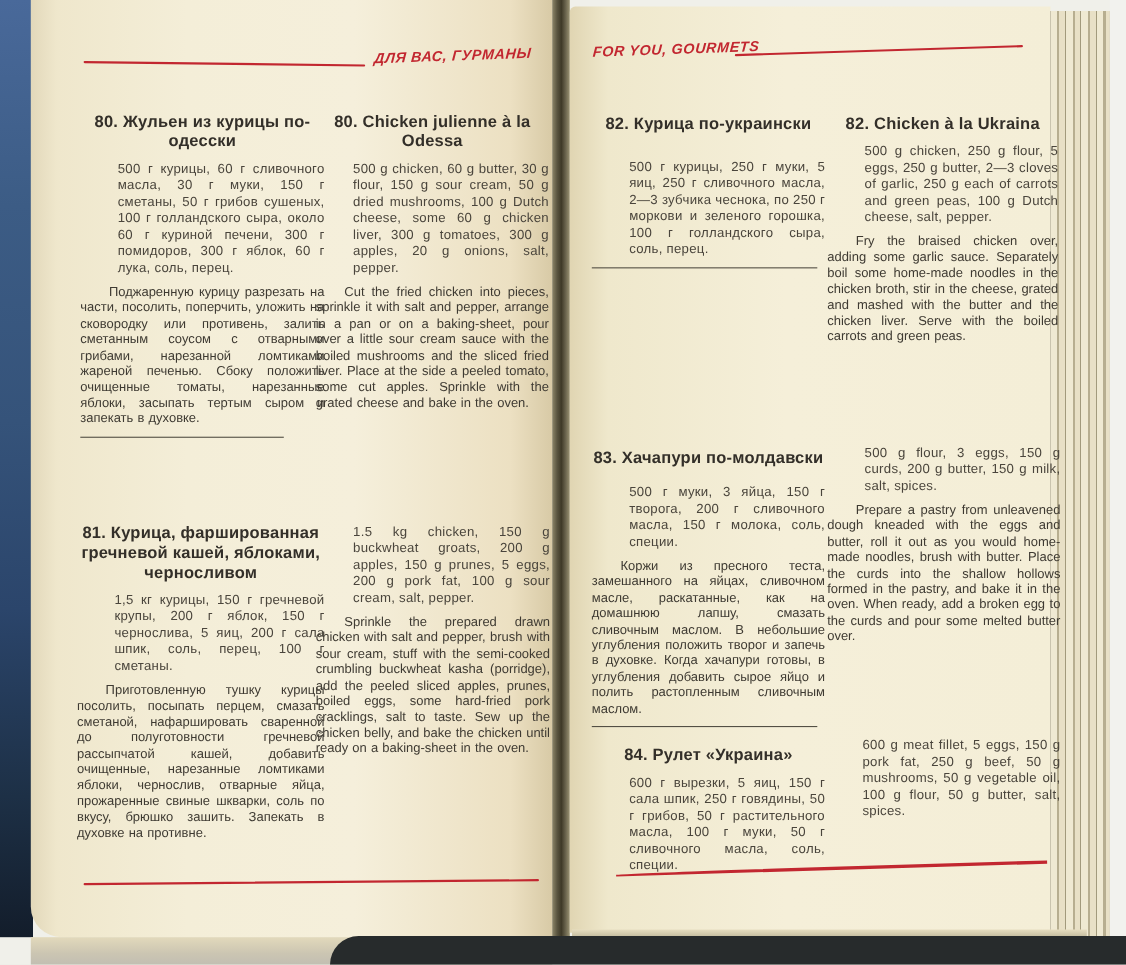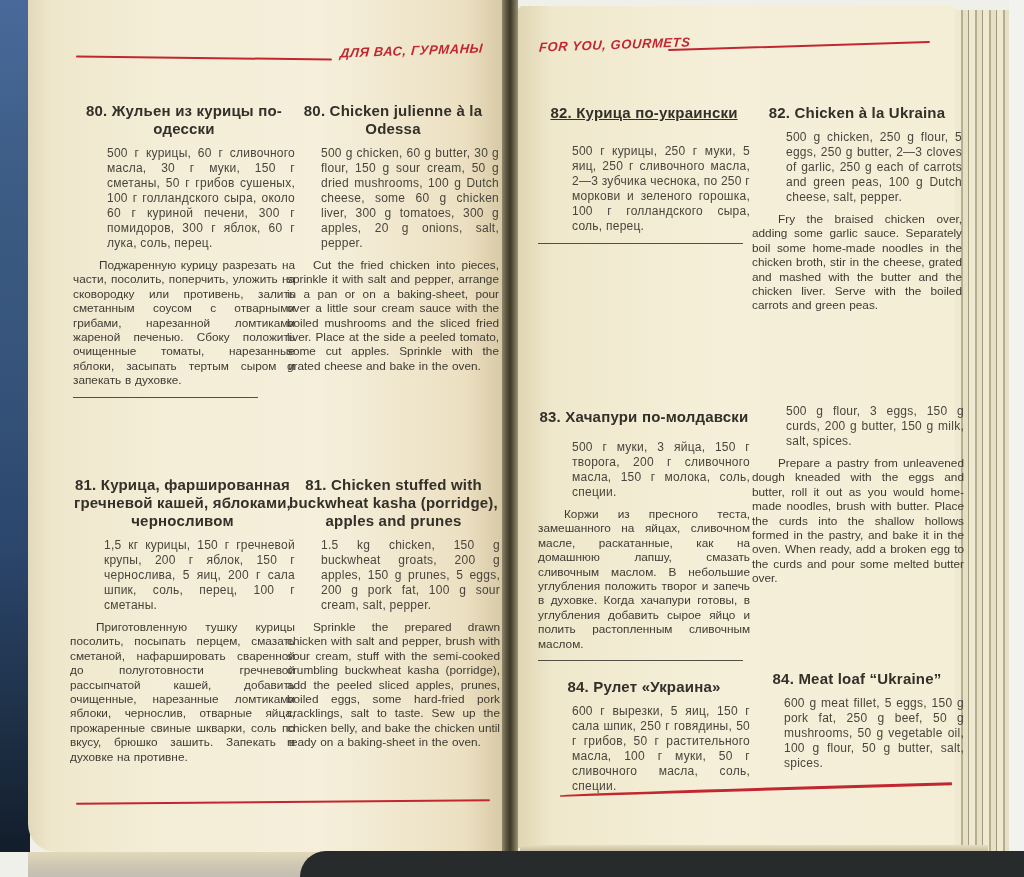--- a/index.html
+++ b/index.html
@@ -28,21 +28,21 @@
 
   
   .red-rule{position:absolute;height:2px;background:#c22730;border-radius:2px;}
   .running-head{position:absolute;color:#c22730;font-weight:bold;font-style:italic;
     font-size:13px;letter-spacing:.6px;transform:rotate(-2deg) skewX(-6deg);white-space:nowrap;}
 
   
   .recipe{position:absolute;color:#403c34;margin-top:16px;}
   .recipe h3{margin:0 0 8px;font-size:15px;line-height:1.2;font-weight:bold;text-align:center;
     color:#332f29;letter-spacing:.2px;}
-  .recipe h3.gap-lg{margin-bottom:22px;text-decoration:underline;}
+  .recipe h3.gap-lg{margin-bottom:22px;}
   .recipe h3.gap-md{margin-bottom:14px;}
   .recipe .ing{margin:0 0 7px 34px;font-size:12px;line-height:1.25;text-align:justify;
     color:#4a453c;letter-spacing:.25px;}
   .recipe .bodytext{margin:0;font-size:11.8px;line-height:1.22;text-align:justify;
     text-indent:26px;word-spacing:.5px;color:#3e3a32;}
   .divider{margin-top:9px;width:185px;height:0;border-top:1.5px solid #53four;border-top:1.5px solid #534f44;}
   .divider.wide{width:205px;}
 </style>
 </head>
 <body>
@@ -81,21 +81,20 @@
     <p class="bodytext">Cut the fried chicken into pieces, sprinkle it with salt and pepper, arrange in a pan or on a baking-sheet, pour over a little sour cream sauce with the boiled mushrooms and the sliced fried liver. Place at the side a peeled tomato, some cut apples. Sprinkle with the grated cheese and bake in the oven.</p>
   </section>
 
   <section class="recipe" style="left:70px;top:460px;width:225px;">
     <h3>81.  Курица, фаршированная гречневой кашей, яблоками, черносливом</h3>
     <p class="ing">1,5 кг курицы, 150 г гречневой крупы, 200 г яблок, 150 г чернослива, 5 яиц, 200 г сала шпик, соль, перец, 100 г сметаны.</p>
     <p class="bodytext">Приготовленную тушку курицы посолить, посыпать перцем, смазать сметаной, нафаршировать сваренной до полуготовности гречневой рассыпчатой кашей, добавить очищенные, нарезанные ломтиками яблоки, чернослив, отварные яйца, прожаренные свиные шкварки, соль по вкусу, брюшко зашить. Запекать в духовке на противне.</p>
   </section>
 
   <section class="recipe" style="left:287px;top:460px;width:213px;">
-    <h3>81.  Chicken stuffed with buckwheat kasha (porridge), apples and prunes</h3>
     <p class="ing">1.5 kg chicken, 150 g buckwheat groats, 200 g apples, 150 g prunes, 5 eggs, 200 g pork fat, 100 g sour cream, salt, pepper.</p>
     <p class="bodytext">Sprinkle the prepared drawn chicken with salt and pepper, brush with sour cream, stuff with the semi-cooked crumbling buckwheat kasha (porridge), add the peeled sliced apples, prunes, boiled eggs, some hard-fried pork cracklings, salt to taste. Sew up the chicken belly, and bake the chicken until ready on a baking-sheet in the oven.</p>
   </section>
 
   <section class="recipe" style="left:538px;top:88px;width:212px;">
     <h3 class="gap-lg">82.  Курица по-украински</h3>
     <p class="ing">500 г курицы, 250 г муки, 5 яиц, 250 г сливочного масла, 2—3 зубчика чеснока, по 250 г моркови и зеленого горошка, 100 г голландского сыра, соль, перец.</p>
     <div class="divider wide"></div>
   </section>
 
@@ -116,17 +115,16 @@
     <p class="ing">500 g flour, 3 eggs, 150 g curds, 200 g butter, 150 g milk, salt, spices.</p>
     <p class="bodytext">Prepare a pastry from unleavened dough kneaded with the eggs and butter, roll it out as you would home-made noodles, brush with butter. Place the curds into the shallow hollows formed in the pastry, and bake it in the oven. When ready, add a broken egg to the curds and pour some melted butter over.</p>
   </section>
 
   <section class="recipe" style="left:538px;top:662px;width:212px;">
     <h3>84.  Рулет «Украина»</h3>
     <p class="ing">600 г вырезки, 5 яиц, 150 г сала шпик, 250 г говядины, 50 г грибов, 50 г растительного масла, 100 г муки, 50 г сливочного масла, соль, специи.</p>
   </section>
 
   <section class="recipe" style="left:750px;top:654px;width:214px;">
-    <h3>84.  Meat loaf “Ukraine”</h3>
     <p class="ing">600 g meat fillet, 5 eggs, 150 g pork fat, 250 g beef, 50 g mushrooms, 50 g vegetable oil, 100 g flour, 50 g butter, salt, spices.</p>
   </section>
 
 </div>
 
 </body></html>

